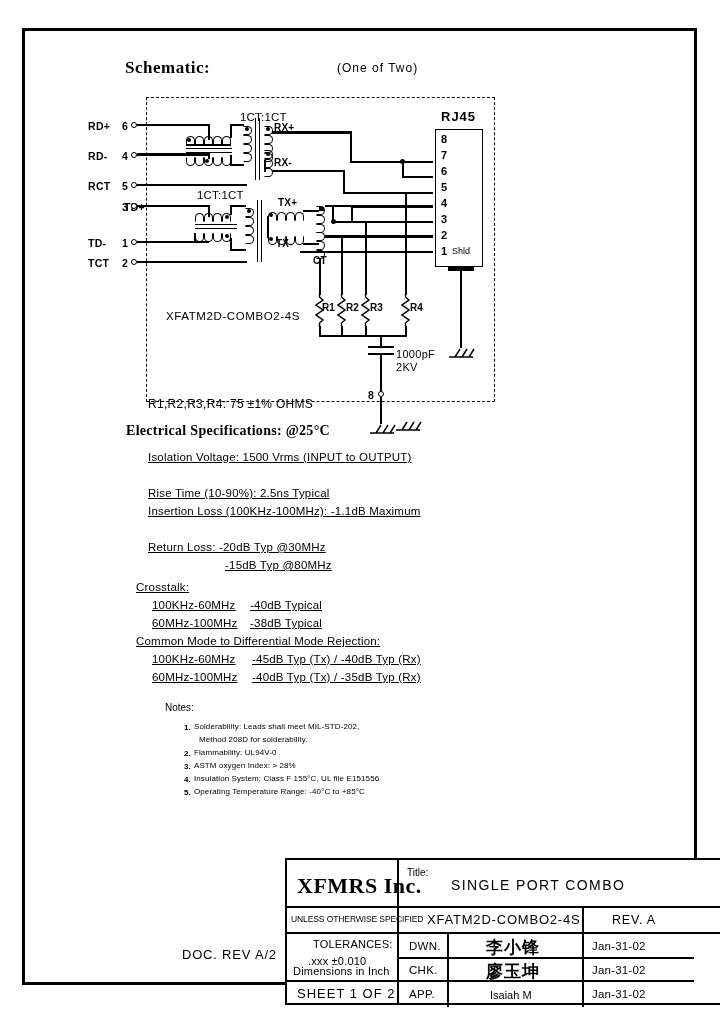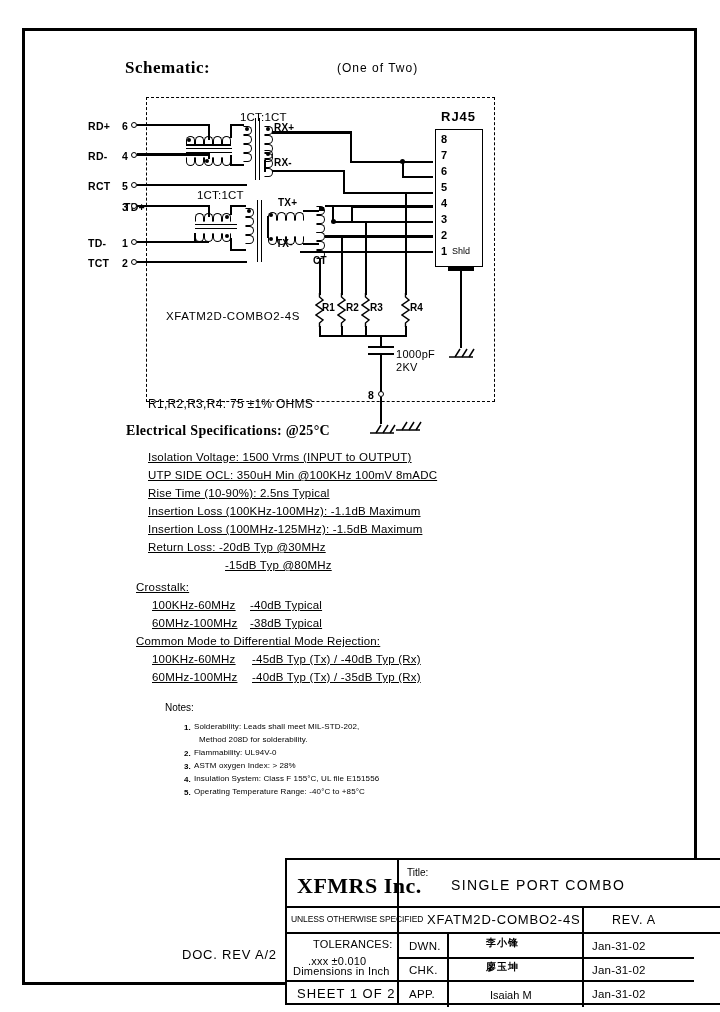--- a/index.html
+++ b/index.html
@@ -104,21 +104,21 @@
   .tb-title-v{font-size:14px;letter-spacing:1.4px;}
   .tb-unless{font-size:8.5px;letter-spacing:-.1px;}
   .tb-tol{font-size:11px;letter-spacing:.2px;}
   .tb-dim{font-size:11px;letter-spacing:.2px;}
   .tb-sheet{font-size:13px;letter-spacing:1px;}
   .tb-pn{font-size:13px;letter-spacing:.8px;}
   .tb-rev{font-size:12.5px;letter-spacing:.8px;}
   .tb-role{font-size:11.5px;letter-spacing:.3px;}
   .tb-date{font-size:11.5px;letter-spacing:.2px;}
   .tb-sign{font-size:11px;}
-  .tb-cjk{font-family:"DejaVu Sans",sans-serif;font-size:10px;font-weight:bold;letter-spacing:1px;}
+  .tb-cjk{font-family:"DejaVu Sans",sans-serif;font-size:17px;font-weight:bold;letter-spacing:1px;}
   .docrev{left:182px;top:948px;font-size:13px;letter-spacing:.8px;}
 </style>
 </head>
 <body>
 
 <div class="page">
 
   <div class="frame"></div>
 
   <div class="t serif hd-schem">Schematic:</div>
@@ -407,24 +407,22 @@
   <div class="gnd" style="left:394px;top:418px;">
     <svg width="28" height="14" viewBox="0 0 28 14">
       <line x1="2" y1="12" x2="26" y2="12" stroke="#000" stroke-width="1.5"></line>
       <line x1="8" y1="12" x2="13" y2="4" stroke="#000" stroke-width="1.5"></line>
       <line x1="15" y1="12" x2="20" y2="4" stroke="#000" stroke-width="1.5"></line>
       <line x1="22" y1="12" x2="27" y2="4" stroke="#000" stroke-width="1.5"></line>
     </svg>
   </div>
 
   <div class="t spec" style="left:148px;top:452px;">Isolation Voltage:   1500  Vrms  (INPUT  to  OUTPUT)</div>
-  <div class="t spec" style="left:148px;top:470px;">UTP SIDE OCL: 350uH Min @100KHz 100mV 8mADC</div>
   <div class="t spec" style="left:148px;top:488px;">Rise Time (10-90%): 2.5ns Typical</div>
   <div class="t spec" style="left:148px;top:506px;">Insertion Loss (100KHz-100MHz): -1.1dB Maximum</div>
-  <div class="t spec" style="left:148px;top:524px;">Insertion Loss (100MHz-125MHz): -1.5dB Maximum</div>
   <div class="t spec" style="left:148px;top:542px;">Return Loss: -20dB Typ @30MHz</div>
   <div class="t spec" style="left:225px;top:560px;">-15dB Typ @80MHz</div>
 
   <div class="t spec" style="left:136px;top:582px;">Crosstalk:</div>
   <div class="t spec" style="left:152px;top:600px;">100KHz-60MHz</div>
   <div class="t spec" style="left:250px;top:600px;">-40dB  Typical</div>
   <div class="t spec" style="left:152px;top:618px;">60MHz-100MHz</div>
   <div class="t spec" style="left:250px;top:618px;">-38dB  Typical</div>
 
   <div class="t spec" style="left:136px;top:636px;">Common Mode to Differential Mode Rejection:</div>

